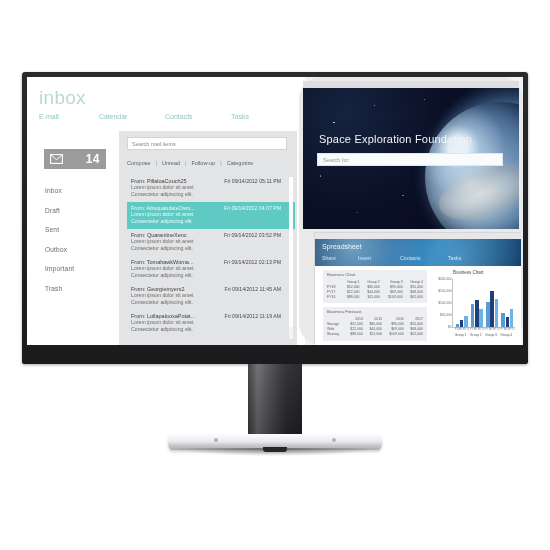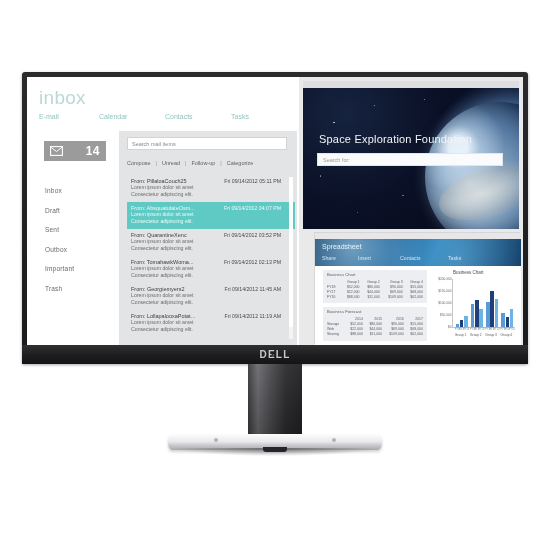--- a/index.html
+++ b/index.html
@@ -84,21 +84,21 @@
   #mail-nav span:nth-child(1){left:0;}
   #mail-nav span:nth-child(2){left:60px;}
   #mail-nav span:nth-child(3){left:126px;}
   #mail-nav span:nth-child(4){left:192px;}
 
   .badge{
     position:absolute;left:17px;width:62px;height:20px;background:#9b9b9b;
     display:flex;align-items:center;justify-content:space-between;
     padding:0 6px;box-sizing:border-box;
   }
-  #badge-mail{top:64px;}
+  #badge-mail{top:72px;}
   #badge-chat{top:80px;}
   .badge .num{color:#fff;font-size:12px;font-weight:bold;letter-spacing:.5px;}
   .badge svg{display:block;}
 
   #folders{position:absolute;left:18px;top:110px;width:70px;}
   .folder{font-size:6.5px;color:#6a6a6a;margin-bottom:12.5px;letter-spacing:.2px;}
 
   
   #msgpane{
     position:absolute;left:92px;top:54px;width:178px;height:214px;
@@ -129,21 +129,21 @@
   .mailitem.sel{background:#5fc9c4;}
   .mailitem.sel .from,.mailitem.sel .date,
   .mailitem.sel .l1,.mailitem.sel .l2{color:#e8fbfa;}
   #list-scroll{
     position:absolute;right:4px;top:46px;width:4px;height:162px;background:#f4f4f5;
   }
   #list-scroll i{position:absolute;left:0;top:0;width:4px;height:150px;background:#fff;display:block;}
 
   
   #browser{
-    position:absolute;left:272px;top:0;width:224px;height:268px;background:#e9e9ea;
+    position:absolute;left:272px;top:0;width:224px;height:268px;background:#e9e9ea;border-radius:22px;
   }
   #space-win{
     position:absolute;left:4px;top:4px;width:216px;height:148px;overflow:hidden;
     background:#07112a;
   }
   #space-chrome{
     position:absolute;left:0;top:0;width:216px;height:7px;background:#dedee0;
   }
   #space-bg{
     position:absolute;left:0;top:7px;width:216px;height:141px;
@@ -471,23 +471,20 @@
                   <span class="xlab" style="left: 53.375px;">Group 4</span>
                 </div>
             </div>
 
           </div>
         </div>
       </div>
 
     </div>
 
-    <div id="chinbar">
-      <div id="dell-logo"><span>D</span><span class="o">E</span><span>L</span><span>L</span></div>
-    </div>
   </div>
 
   <div id="neck"></div>
   <div id="base"></div>
   <div id="base-notch-l"></div>
   <div id="base-notch-r"></div>
   <div id="base-foot"></div>
   <div id="base-shadow"></div>
 
 </div>

